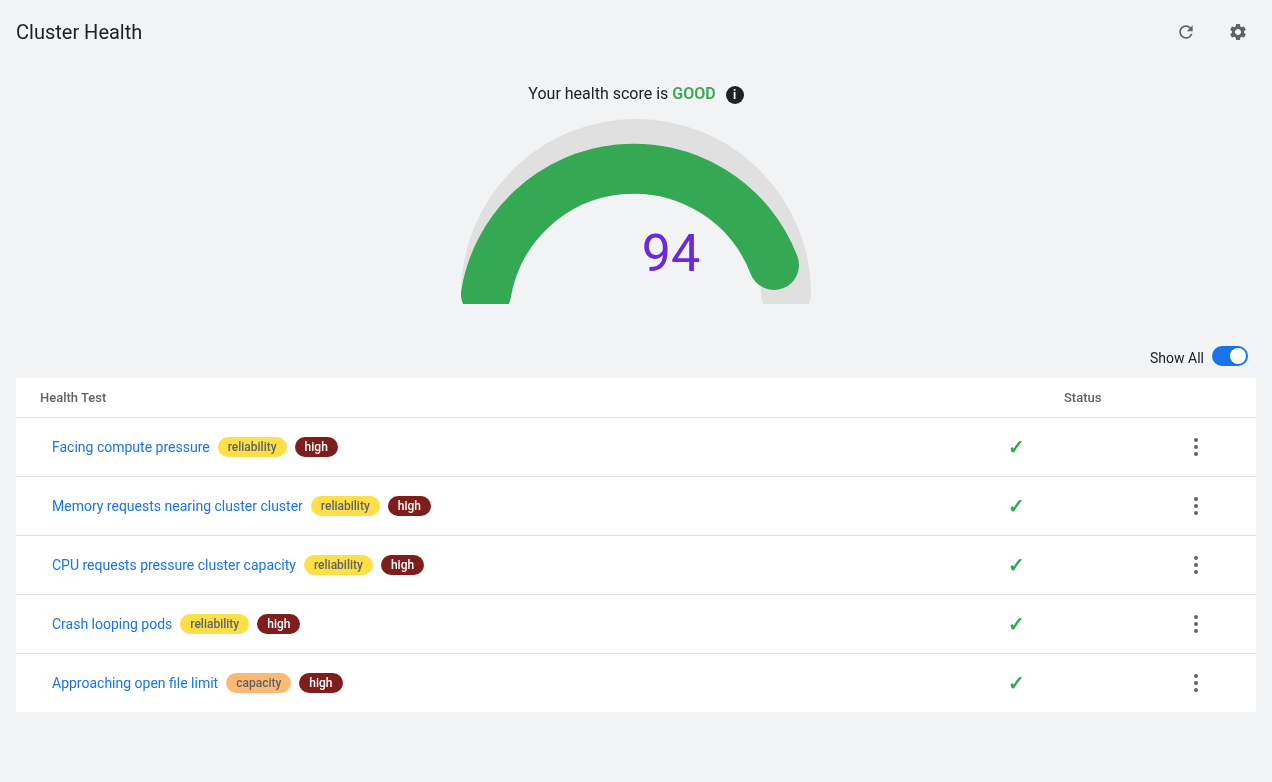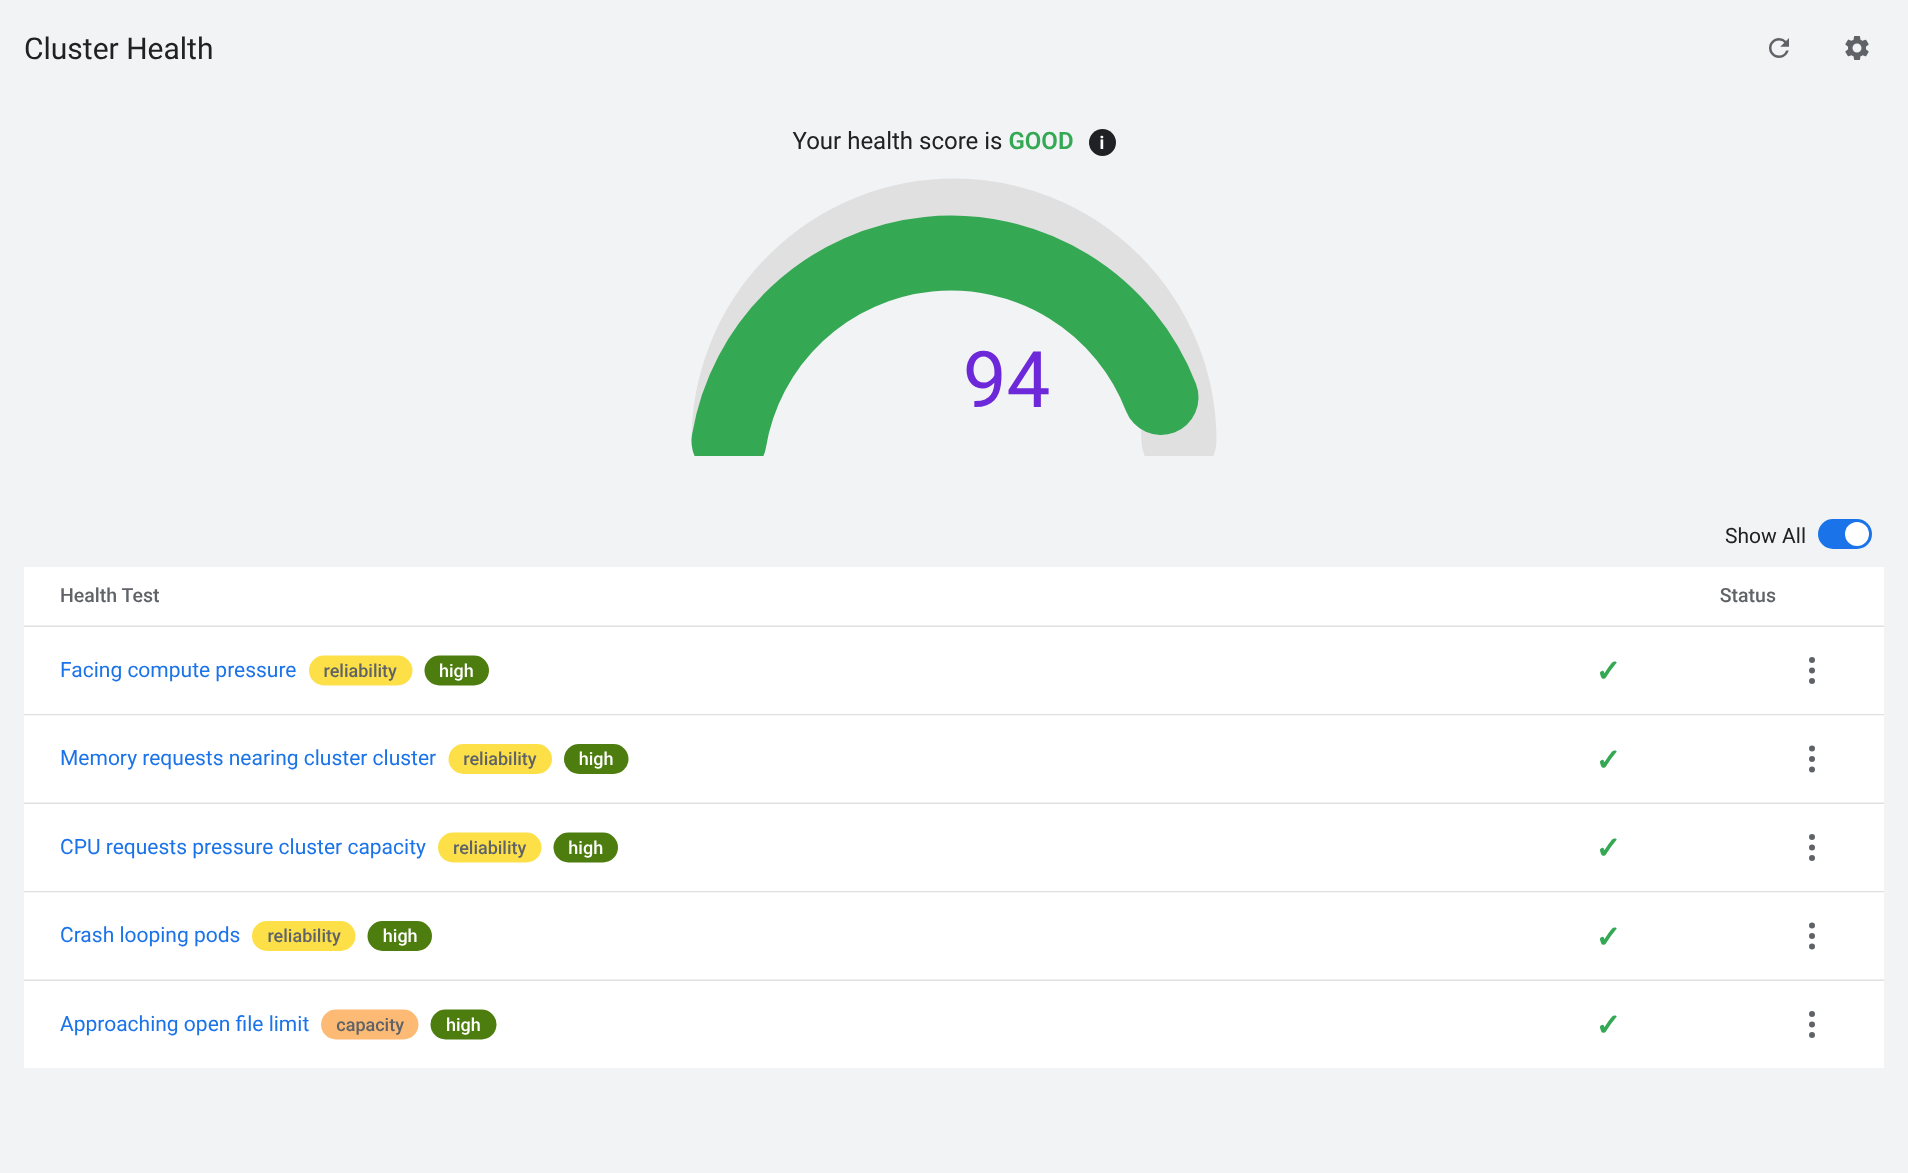--- a/index.html
+++ b/index.html
@@ -147,32 +147,32 @@
       flex: 1;
       font-size: 13px;
       font-weight: 500;
       color: #5f6368;
     }
     .col-status {
       width: 120px;
       font-size: 13px;
       font-weight: 500;
       color: #5f6368;
-      text-align: right;
     }
     .col-menu {
       width: 48px;
     }
 
     .table-row {
       display: flex;
       align-items: center;
-      padding: 16px 24px;
+      padding: 16px 36px;
       border-bottom: 1px solid #e0e0e0;
       background: white;
+      gap: 44px;
     }
     .table-row:last-child {
       border-bottom: none;
     }
     .row-test {
       flex: 1;
       display: flex;
       align-items: center;
       gap: 8px;
     }
@@ -191,21 +191,21 @@
     }
     .badge-reliability {
       background: #fde047;
       color: #5f6368;
     }
     .badge-capacity {
       background: #fdba74;
       color: #5f6368;
     }
     .badge-high {
-      background: #4d7c0f;
+      background: #7f1d1d;
       color: white;
     }
 
     .row-status {
       width: 120px;
       display: flex;
       align-items: center;
     }
     .check-icon {
       color: #34a853;

